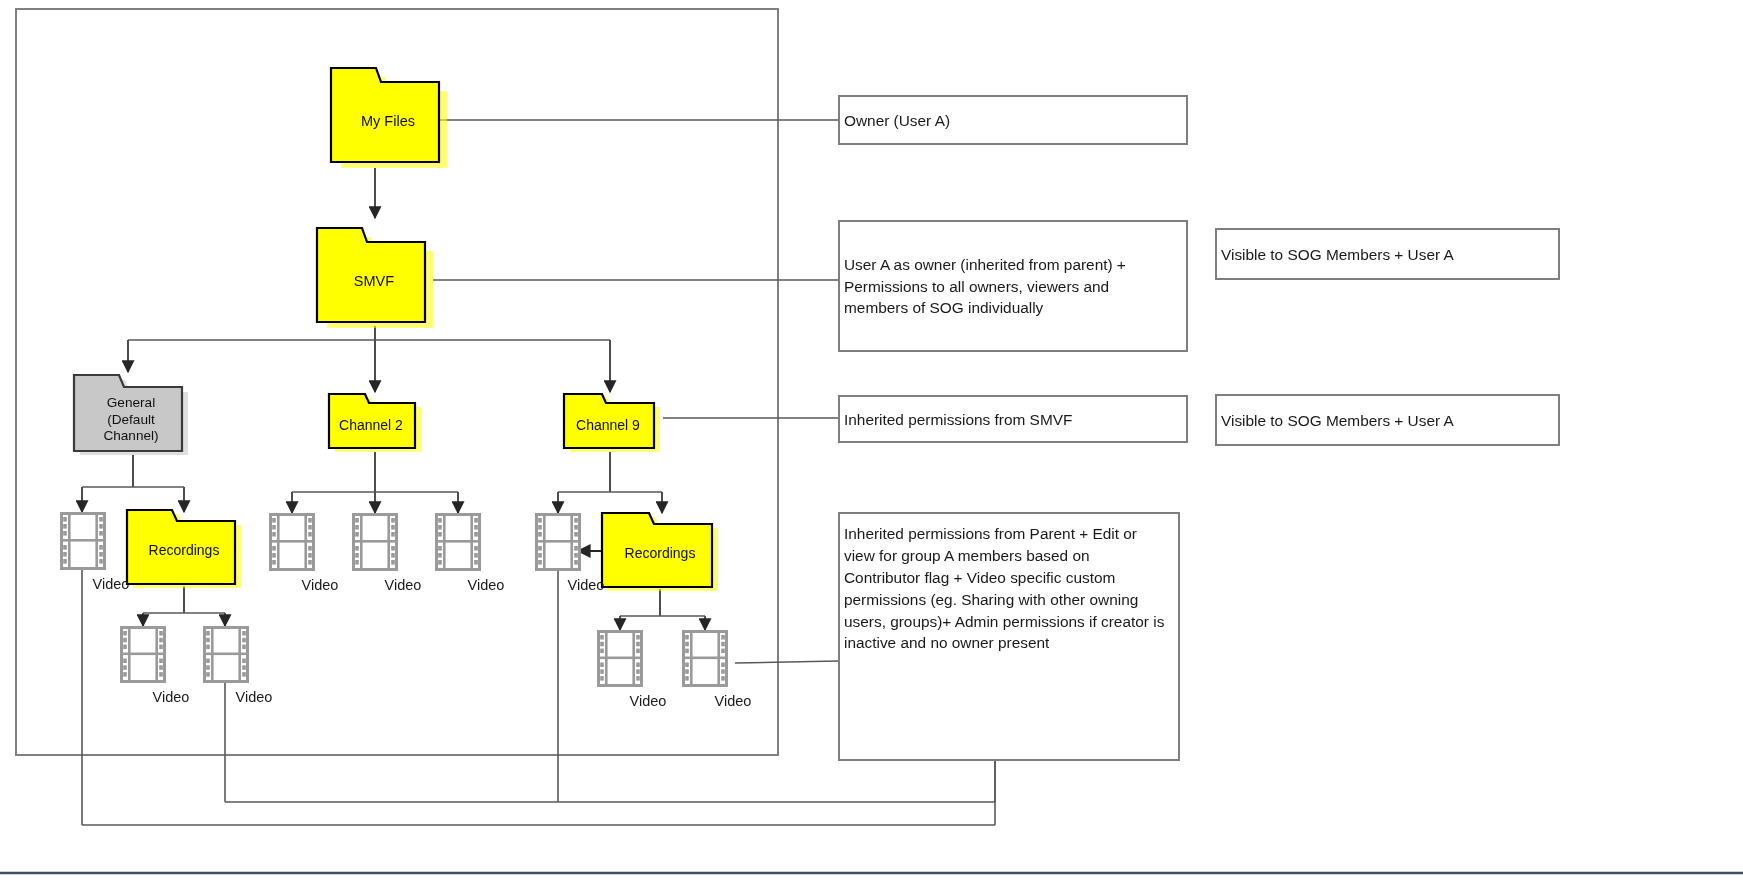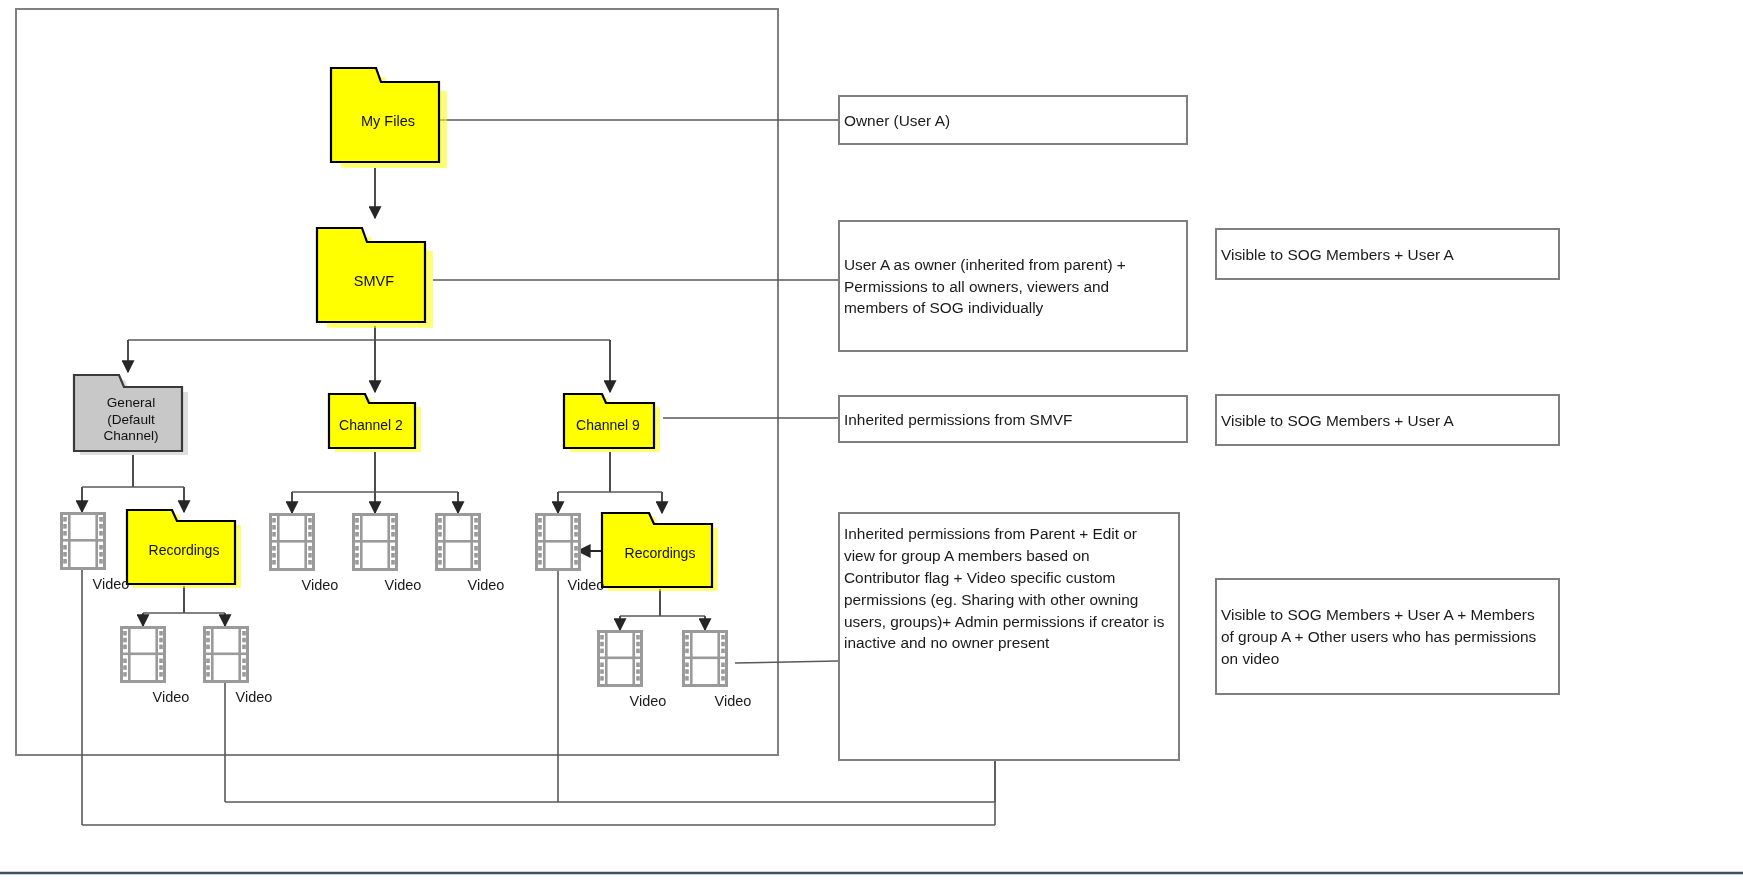--- a/index.html
+++ b/index.html
@@ -472,17 +472,14 @@
 
 
   <div class="note center-v" style="left:1215px; top:228px; width:345px; height:52px;">
     <span>Visible to SOG Members + User A</span>
   </div>
 
   <div class="note center-v" style="left:1215px; top:394px; width:345px; height:52px;">
     <span>Visible to SOG Members + User A</span>
   </div>
 
-  <div class="note center-v" style="left:1215px; top:578px; width:345px; height:117px; white-space:normal;">
-    <span>Visible to SOG Members + User A + Members of group A + Other users who has permissions on video</span>
-  </div>
 
 </div>
 
 </body></html>

